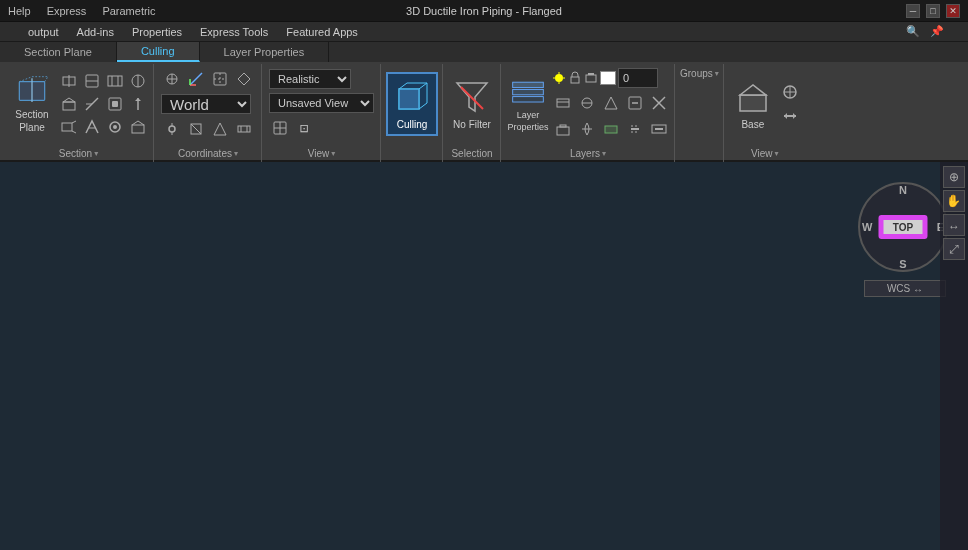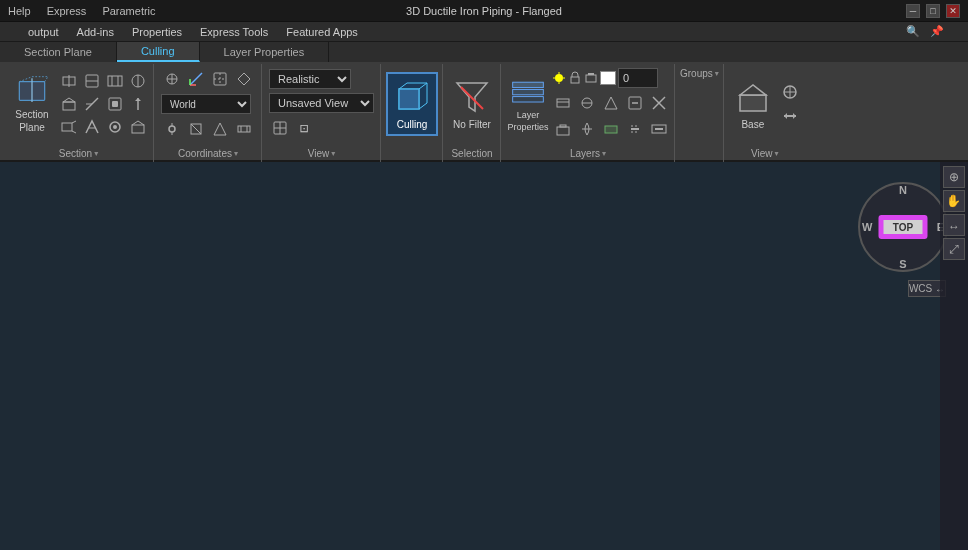--- a/index.html
+++ b/index.html
@@ -310,21 +310,21 @@
       cursor: pointer;
     }
 
     
     .wcs-label {
       position: absolute;
       right: 22px;
       top: 118px;
       background: rgba(50,50,60,0.8);
       border: 1px solid #555;
-      padding: 2px 0;
+      padding: 2px 22px;
       font-size: 10px;
       color: #aaa;
       cursor: pointer;
     }
 
     
     .nav-tools {
       position: absolute;
       right: 0;
       top: 0;
@@ -521,21 +521,21 @@
                   <line x1="2" y1="8" x2="14" y2="8" stroke="#aaa" stroke-width="1" stroke-dasharray="2,2"></line>
                 </svg>
             </div>
             <div class="btn-small">
               <svg class="icon" viewBox="0 0 16 16">
                   <path d="M2 8 L8 2 L14 8 L8 14 Z" fill="none" stroke="#aaa" stroke-width="1"></path>
                 </svg>
             </div>
           </div>
           <div class="coord-row" style="margin-top:2px;">
-            <select class="ribbon-select" style="width:90px; font-size:10px;">
+            <select class="ribbon-select" style="width:90px; font-size:15px;">
               <option>World</option>
             </select>
           </div>
           <div class="coord-row" style="margin-top:2px;">
             <div class="btn-small">
               <svg class="icon" viewBox="0 0 16 16">
                   <circle cx="8" cy="8" r="3" fill="none" stroke="#aaa" stroke-width="1.5"></circle>
                   <line x1="8" y1="2" x2="8" y2="5" stroke="#aaa" stroke-width="1"></line>
                   <line x1="8" y1="11" x2="8" y2="14" stroke="#aaa" stroke-width="1"></line>
                 </svg>

